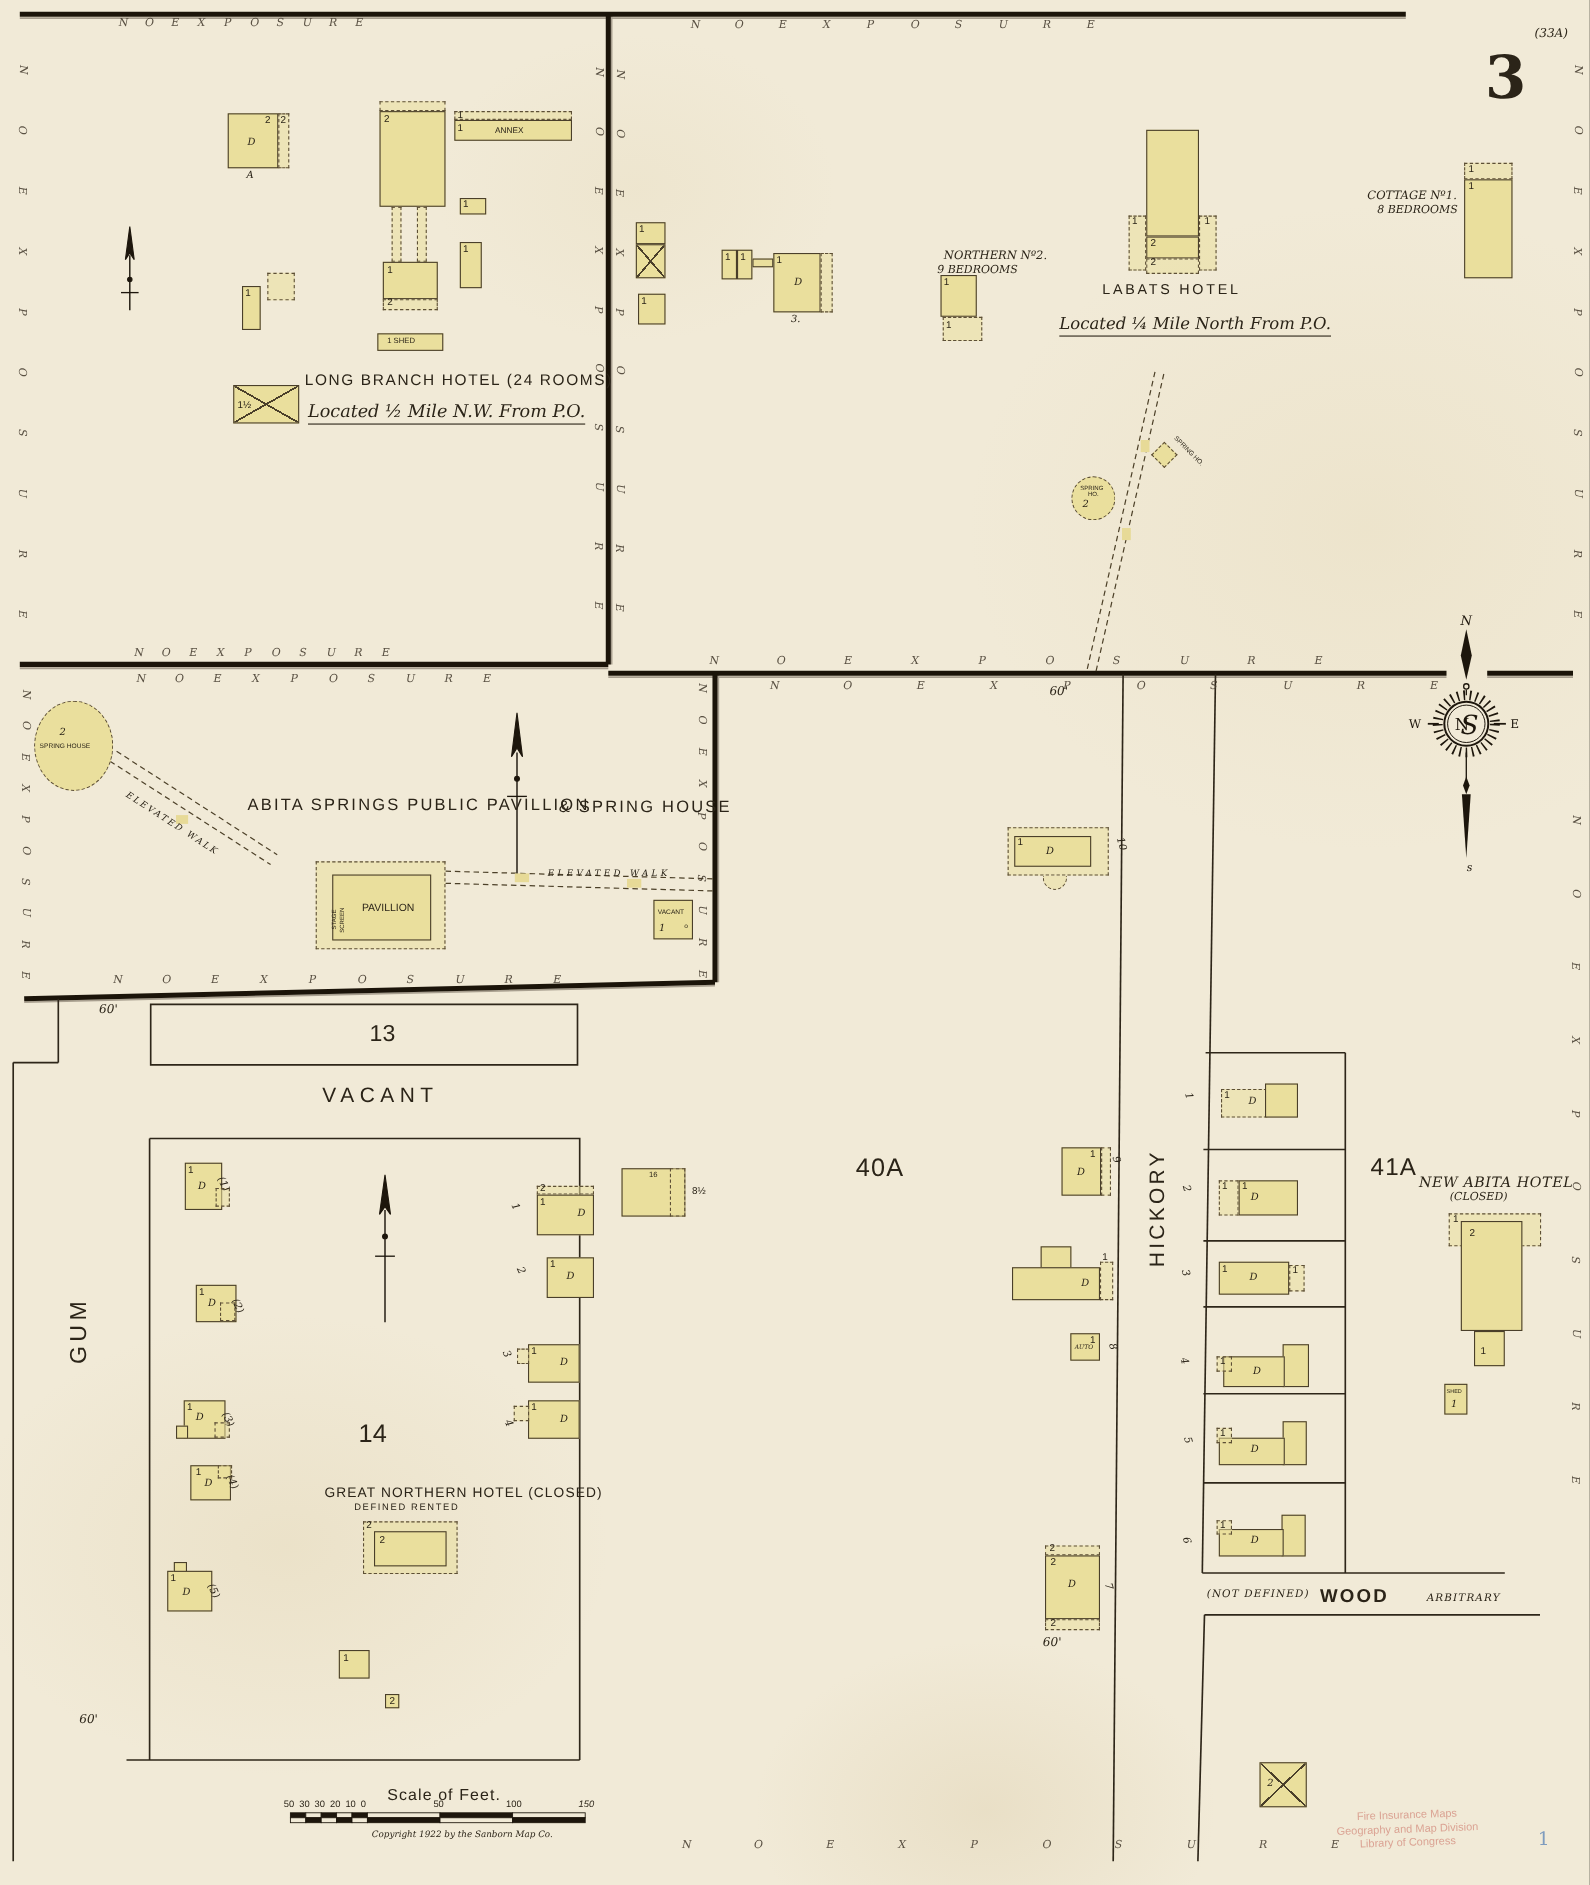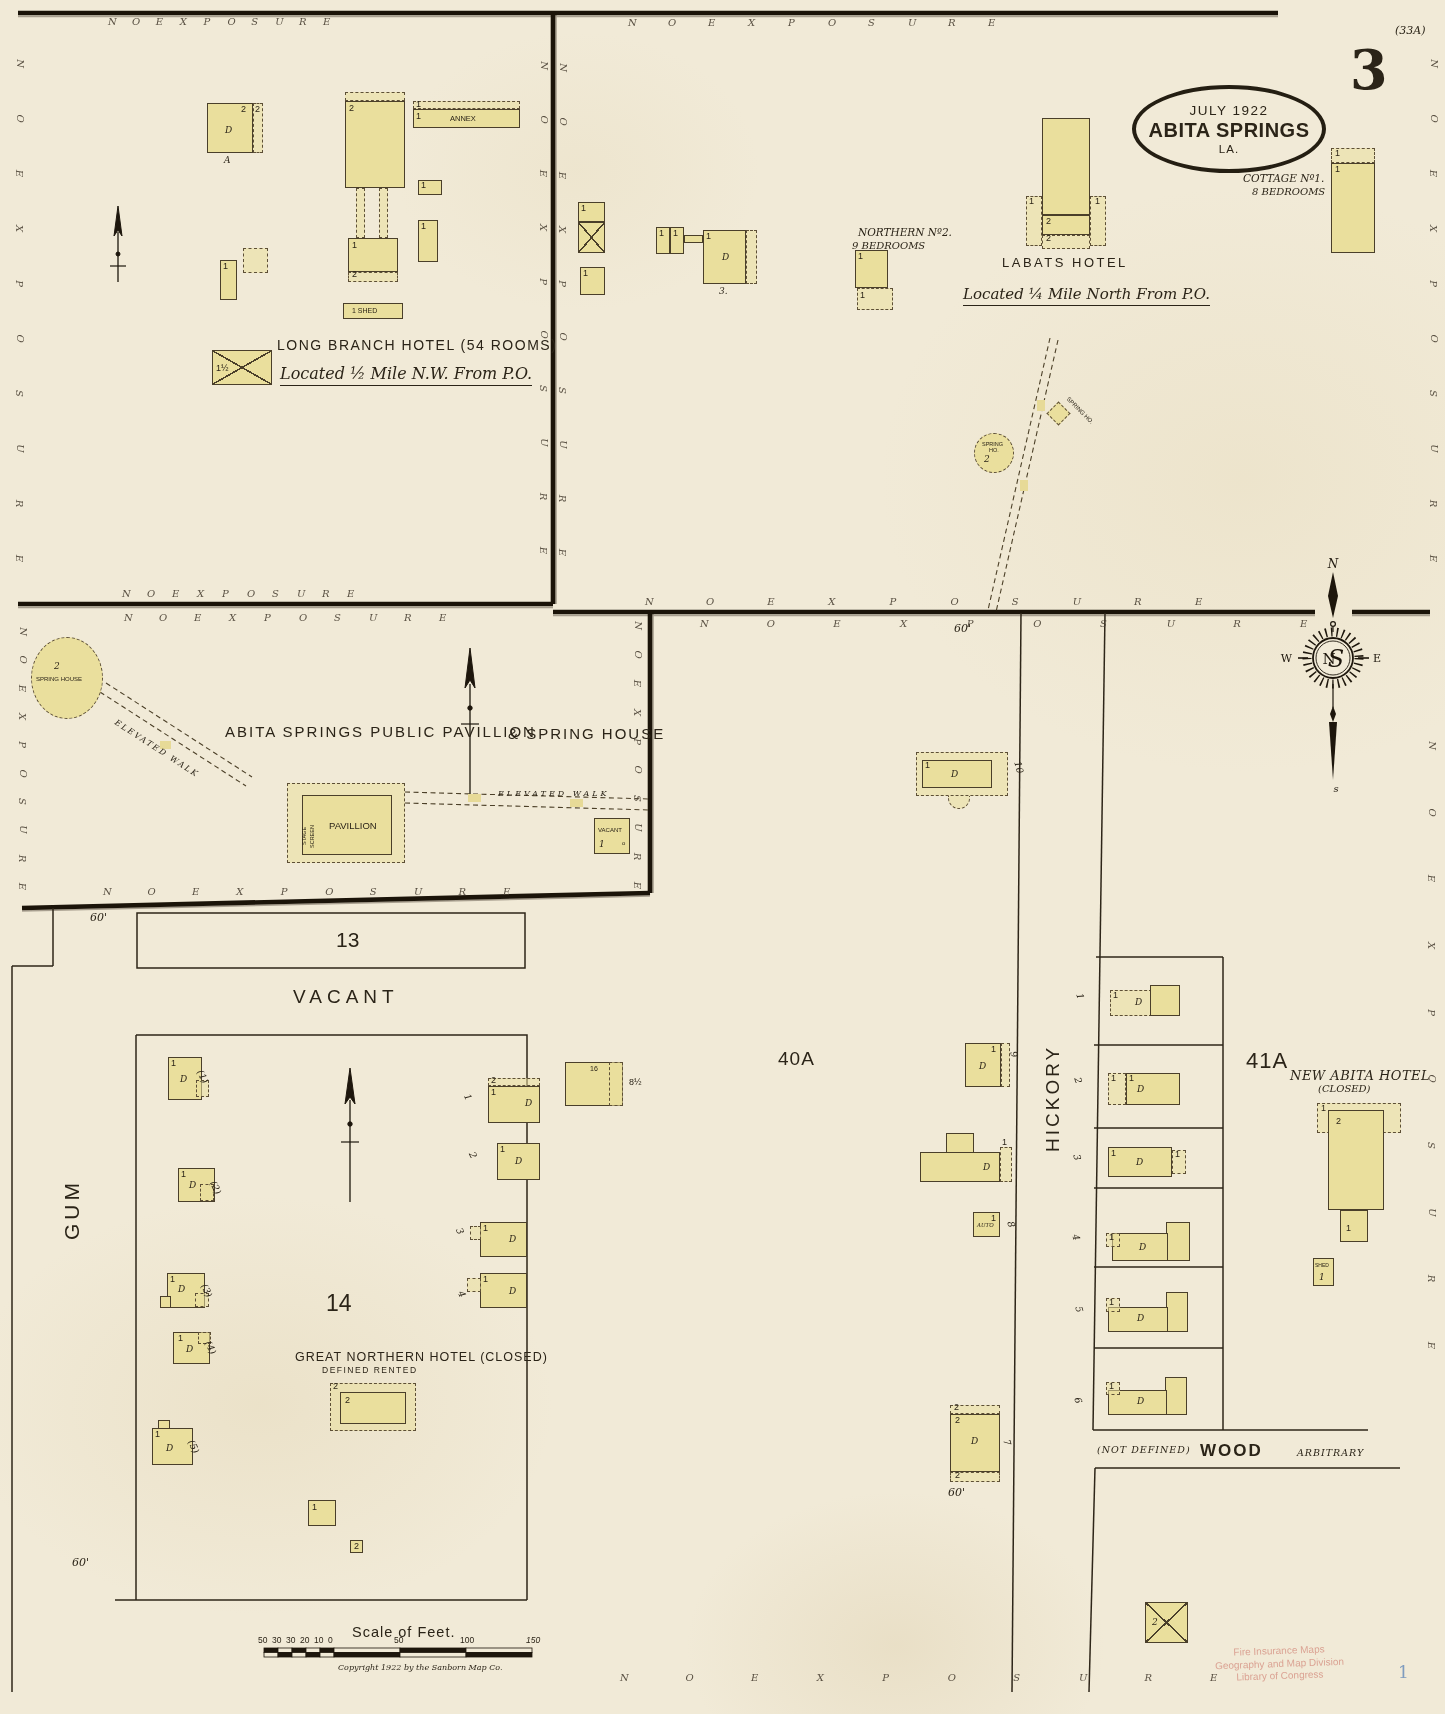--- a/index.html
+++ b/index.html
@@ -424,27 +424,22 @@
       <div class="building b-wp" style="left: 570px; top: 799px; width: 13px; height: 8px;"></div>
       <div class="building b-wp" style="left: 1020px; top: 480px; width: 8px; height: 11px;"></div>
       <div class="building b-wp" style="left: 1037px; top: 400px; width: 8px; height: 11px;"></div>
     </div>
 
   <div id="labels">
 
     <div class="lbl it" style="left:1395px;top:24px;font-size:11px;">(33A)</div>
     <div class="lbl" style="left:1350px;top:38px;font-size:54px;font-weight:bold;font-family:'DejaVu Serif',serif;">3</div>
 
-    <div class="oval">
-      <div class="l1">JULY 1922</div>
-      <div class="l2">ABITA SPRINGS</div>
-      <div class="l3">LA.</div>
-    </div>
-
-    <div class="lbl" style="left:277px;top:337px;font-size:14px;letter-spacing:1.5px;">LONG BRANCH HOTEL (54 ROOMS)</div>
+
+    <div class="lbl" style="left:277px;top:337px;font-size:14px;letter-spacing:1.5px;">LONG BRANCH HOTEL (24 ROOMS)</div>
     <div class="lbl it underln" style="left:280px;top:364px;font-size:16px;">Located ½ Mile N.W. From P.O.</div>
 
     <div class="lbl" style="left:1002px;top:255px;font-size:13px;letter-spacing:2.5px;">LABATS HOTEL</div>
     <div class="lbl it underln" style="left:963px;top:285px;font-size:15px;">Located ¼ Mile North From P.O.</div>
     <div class="lbl it" style="left:1243px;top:172px;font-size:10.5px;">COTTAGE Nº1.</div>
     <div class="lbl it" style="left:1252px;top:186px;font-size:10px;">8 BEDROOMS</div>
     <div class="lbl it" style="left:858px;top:226px;font-size:10.5px;">NORTHERN Nº2.</div>
     <div class="lbl it" style="left:852px;top:240px;font-size:10px;">9 BEDROOMS</div>
 
     <div class="lbl" style="left:225px;top:723px;font-size:15px;letter-spacing:2px;">ABITA SPRINGS PUBLIC PAVILLION</div>
@@ -456,21 +451,21 @@
 
     <div class="lbl" style="left:293px;top:986px;font-size:19px;letter-spacing:5px;">VACANT</div>
     <div class="lbl" style="left:60px;top:1240px;font-size:21px;letter-spacing:4px;transform:rotate(-90deg);transform-origin:left top;">GUM</div>
     <div class="lbl" style="left:1042px;top:1152px;font-size:19px;letter-spacing:3px;transform:rotate(-90deg);transform-origin:left top;">HICKORY</div>
     <div class="lbl" style="left:1200px;top:1441px;font-size:17px;font-weight:bold;letter-spacing:2px;">WOOD</div>
     <div class="lbl it" style="left:1097px;top:1444px;font-size:9.5px;letter-spacing:1px;">(NOT DEFINED)</div>
     <div class="lbl it" style="left:1297px;top:1447px;font-size:9.5px;letter-spacing:1px;">ARBITRARY</div>
 
     <div class="lbl" style="left:336px;top:928px;font-size:21px;">13</div>
     <div class="lbl" style="left:326px;top:1290px;font-size:23px;">14</div>
-    <div class="lbl" style="left:778px;top:1048px;font-size:19px;letter-spacing:1px;">40A</div>
+    <div class="lbl" style="left:778px;top:1048px;font-size:23px;letter-spacing:1px;">40A</div>
     <div class="lbl" style="left:1246px;top:1048px;font-size:22px;letter-spacing:1px;">41A</div>
 
     <div class="lbl" style="left:295px;top:1350px;font-size:12.5px;letter-spacing:1px;">GREAT NORTHERN HOTEL (CLOSED)</div>
     <div class="lbl" style="left:322px;top:1365px;font-size:8.5px;letter-spacing:1.5px;">DEFINED RENTED</div>
     <div class="lbl it" style="left:1290px;top:1068px;font-size:13px;letter-spacing:.5px;">NEW ABITA HOTEL</div>
     <div class="lbl it" style="left:1318px;top:1083px;font-size:10px;">(CLOSED)</div>
 
     <div class="lbl" style="left:352px;top:1624px;font-size:14.5px;letter-spacing:1px;">Scale of Feet.</div>
     <div class="lbl it" style="left:338px;top:1663px;font-size:8px;">Copyright 1922 by the Sanborn Map Co.</div>
 

